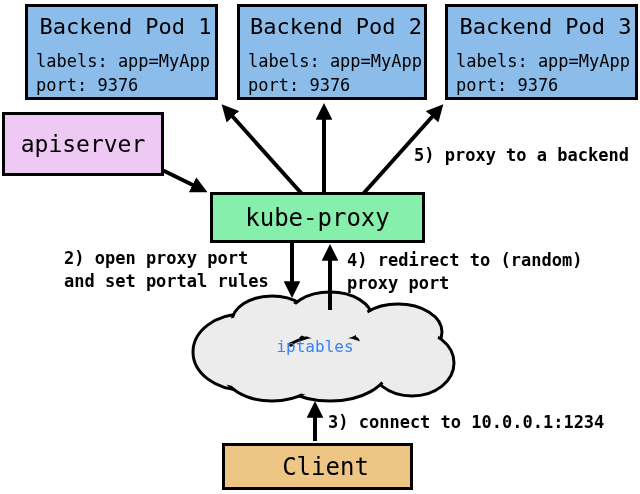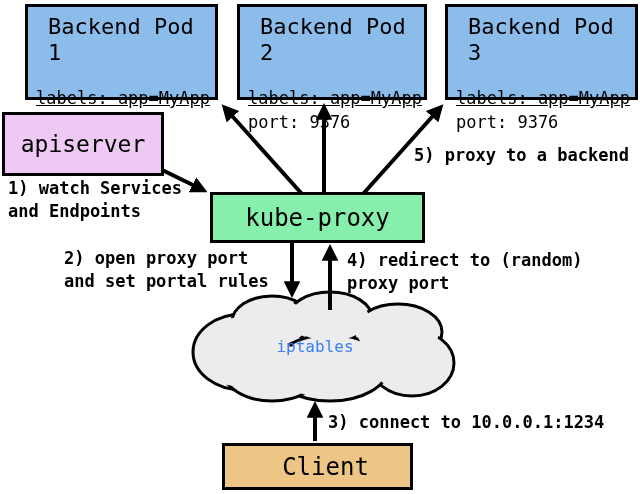--- a/index.html
+++ b/index.html
@@ -4,23 +4,23 @@
 <style>
   html,body{margin:0;padding:0;background:#fff;}
   #canvas{
     position:relative;width:640px;height:494px;background:#ffffff;
     font-family:"DejaVu Sans Mono","Liberation Mono",monospace;
     overflow:hidden;
   }
   #arrow-layer{position:absolute;left:0;top:0;width:640px;height:494px;}
   .box{position:absolute;border:3px solid #000;box-sizing:border-box;}
   .pod{background:#8cbce9;}
-  .pod .pod-title{font-size:22px;line-height:26px;padding:7px 0 0 20px;color:#000;}
+  .pod .pod-title{font-size:22px;line-height:26px;padding:7px 0 0 8px;color:#000;text-align:center;}
   .pod .pod-line{font-size:17px;line-height:24px;padding-left:8px;color:#000;}
-  .pod .first-line{margin-top:20px;text-decoration:underline;}
+  .pod .first-line{margin-top:9px;}
   .center-label{
     display:flex;align-items:center;justify-content:center;color:#000;
   }
   #apiserver-box{left:2px;top:112px;width:162px;height:64px;background:#edc9f3;font-size:23px;}
   #kube-proxy-box{left:210px;top:192px;width:215px;height:51px;background:#86efac;font-size:24px;}
   #client-box{left:222px;top:443px;width:191px;height:47px;background:#edc685;font-size:24px;padding-left:16px;}
   #pod1{left:25px;top:4px;width:193px;height:96px;}
   #pod2{left:237px;top:4px;width:190px;height:96px;}
   #pod3{left:445px;top:4px;width:193px;height:96px;}
   .step{
@@ -105,22 +105,20 @@
   <div class="box center-label" id="kube-proxy-box">
     <span>kube-proxy</span>
   </div>
 
   <div class="box center-label" id="client-box">
     <span>Client</span>
   </div>
 
   <div id="iptables-label">iptables</div>
 
-  <div class="step" id="step1">1) watch Services
-and Endpoints</div>
   <div class="step" id="step2">2) open proxy port
 and set portal rules</div>
   <div class="step" id="step3">3) connect to 10.0.0.1:1234</div>
   <div class="step" id="step4">4) redirect to (random)
 proxy port</div>
   <div class="step" id="step5">5) proxy to a backend</div>
 
 </div>
 
 </body></html>

